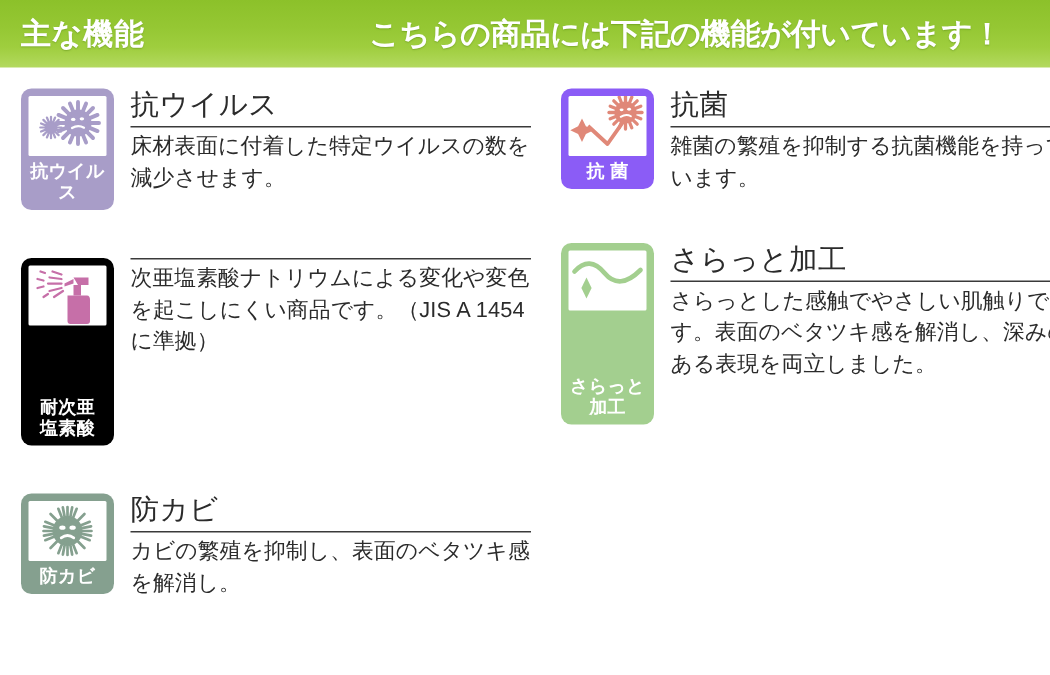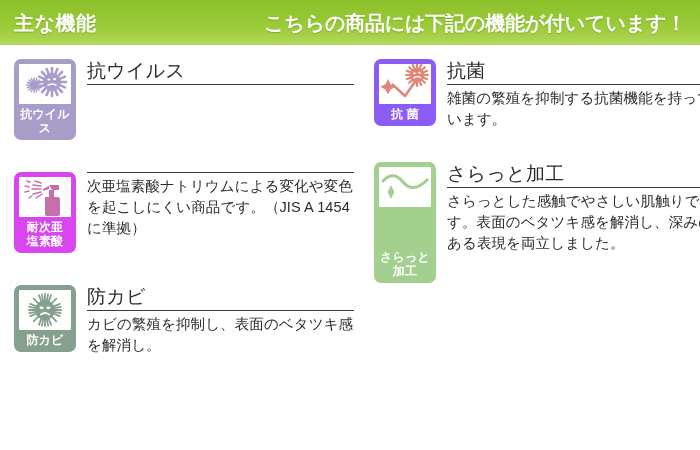--- a/index.html
+++ b/index.html
@@ -21,21 +21,21 @@
 
   
   .header-bar {
     position: relative;
     width: 700px;
     height: 45px;
     background: linear-gradient(to bottom, #8cc12a 0%, #95c733 40%, #9fce3e 70%, #b3d95f 100%);
     display: flex;
     align-items: center;
     justify-content: space-between;
-    padding: 0 14px 0 14px;
+    padding: 0 32px 0 14px;
   }
   .header-title {
     color: #ffffff;
     font-size: 20px;
     font-weight: bold;
     letter-spacing: 0.5px;
     line-height: 1;
     text-shadow: 0 1px 1px rgba(60,110,0,0.35);
   }
   .header-note {
@@ -190,25 +190,26 @@
                   </g>
                 </g>
               </g>
             </svg>
           </span>
           <span class="icon-label">抗ウイルス</span>
         </div>
         <div class="text-block">
           <div class="feature-title">抗ウイルス</div>
           <div class="title-rule"></div>
+          <div class="feature-body">床材表面に付着した特定ウイルスの数を減少させます。</div>
         </div>
       </div>
 
       <div class="feature" style="margin-top:32px;">
-        <div class="icon-block" style="background:#d946ef;">
+        <div class="icon-block" style="background:#000000;gap:44px;">
           <span class="icon-art">
             <svg viewBox="0 0 52 40">
               <g fill="#c66fa8">
                 <path d="M30 8 L40 8 L40 13 L33 13 Z"></path>
                 <rect x="30" y="13" width="5" height="7"></rect>
                 <path d="M26 20 L39 20 Q41 20 41 23 L41 37 Q41 39 39 39 L28 39 Q26 39 26 37 Z"></path>
                 <path d="M30 9 L24 12 L24 14 L30 12 Z"></path>
                 <g stroke="#c66fa8" stroke-width="1.5" stroke-linecap="round">
                   <line x1="22" y1="6" x2="16" y2="4"></line>
                   <line x1="22" y1="9" x2="14" y2="8"></line>

